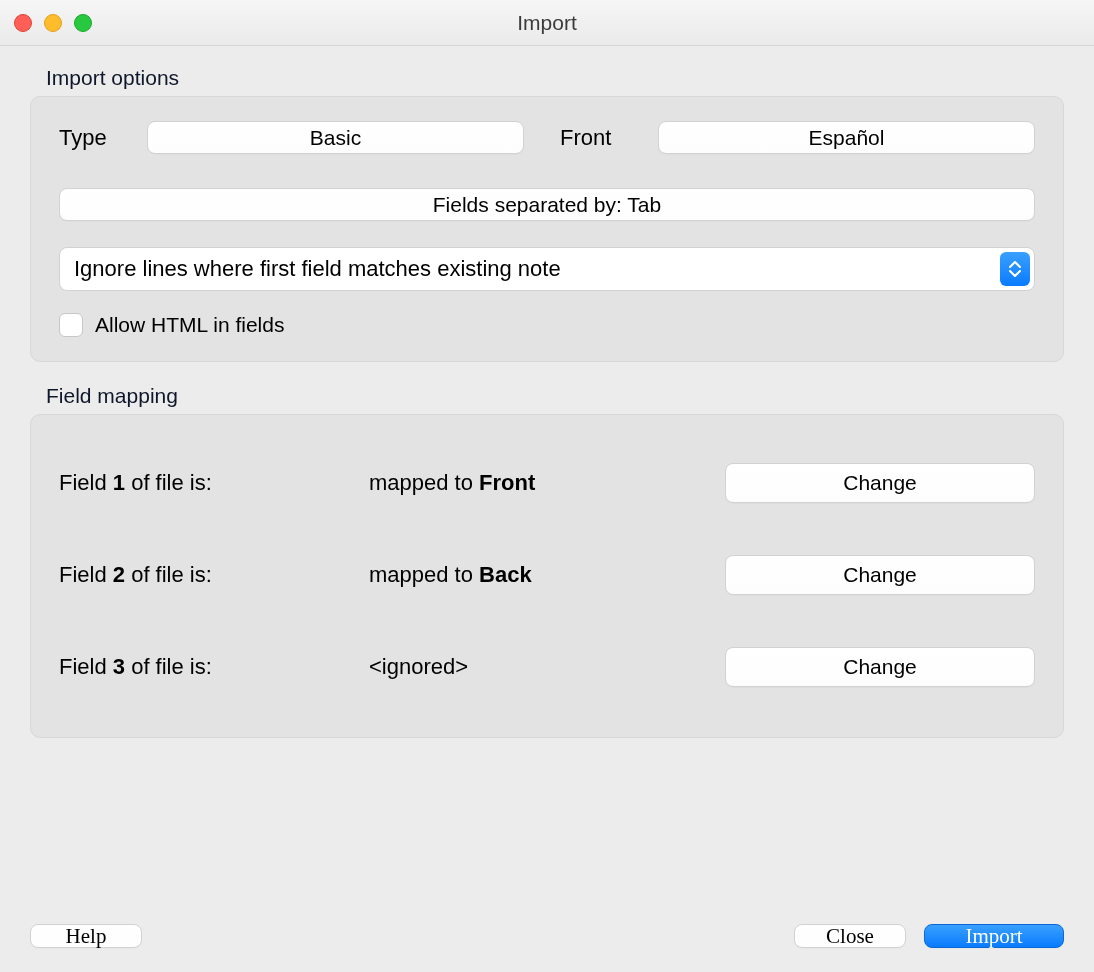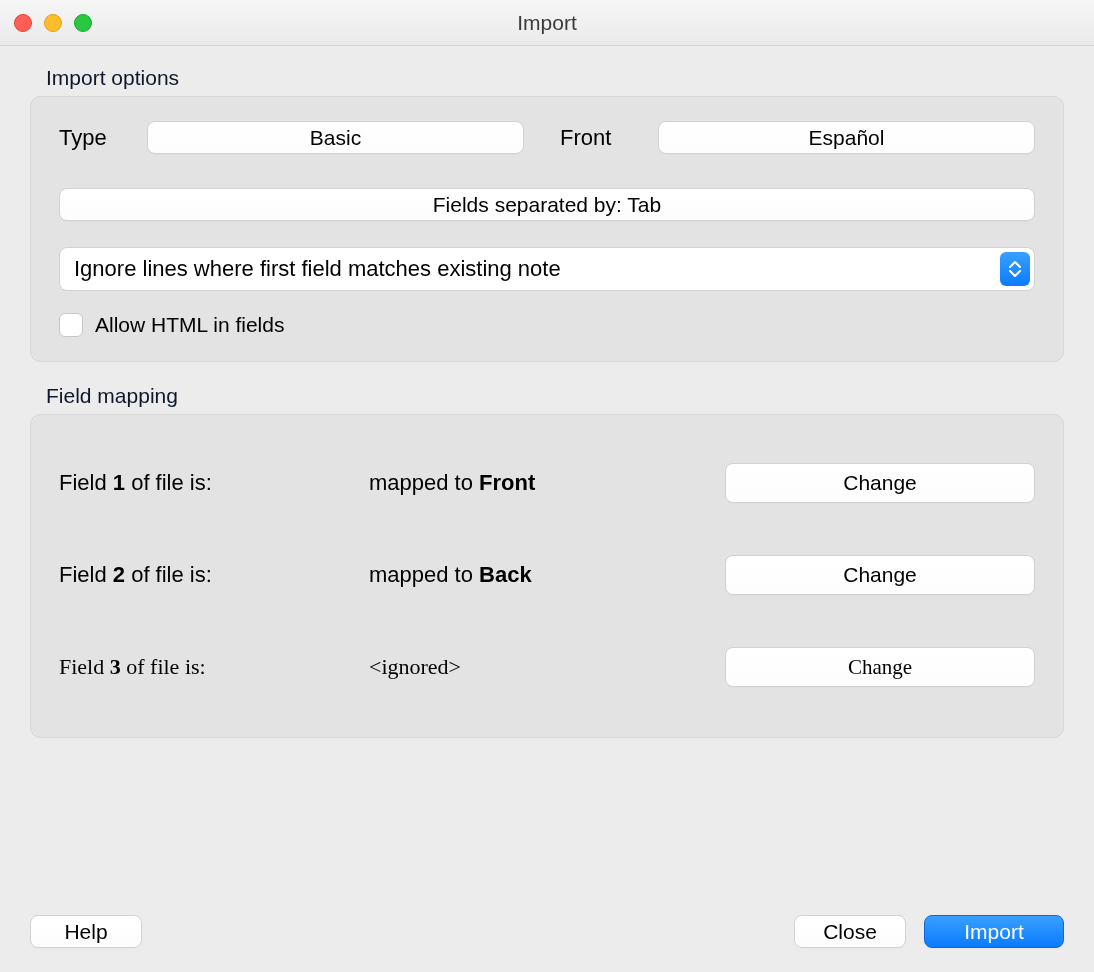--- a/index.html
+++ b/index.html
@@ -119,21 +119,21 @@
   .map-mid { font-size: 22px; }
   .map-row .btn { height: 40px; }
 
   .footer {
     position: absolute;
     left: 0; right: 0; bottom: 0;
     padding: 0 30px 24px 30px;
     display: flex; align-items: center; justify-content: space-between;
   }
   .footer .right { display: flex; gap: 18px; }
-  .btn.sm { min-width: 112px; padding: 0 22px; height: 33px; }
+  .btn.sm { min-width: 112px; padding: 0 22px; height: 24px; font-family: Liberation Serif, serif; }
   .btn.primary {
     background: linear-gradient(#39a0ff, #0a7bff);
     border: 1px solid #0a68d8;
     color: #fff;
     min-width: 140px;
   }
 
   b { font-weight: 700; }
 </style>
 </head>
@@ -207,21 +207,21 @@
         <span>Field </span><b>2</b><span> of file is:</span>
       </div>
       <div class="map-mid">
         <span>mapped to </span><b>Back</b><span></span>
       </div>
       <div class="btn">
         <span>Change</span>
       </div>
     </div>
 
-    <div class="map-row" style="margin-bottom:10px;font-family:Liberation Serif, serif;">
+    <div class="map-row" style="margin-bottom:10px;">
       <div class="map-left">
         <span>Field </span><b>3</b><span> of file is:</span>
       </div>
       <div class="map-mid">
         <span></span><b></b><span>&lt;ignored&gt;</span>
       </div>
       <div class="btn">
         <span>Change</span>
       </div>
     </div>

